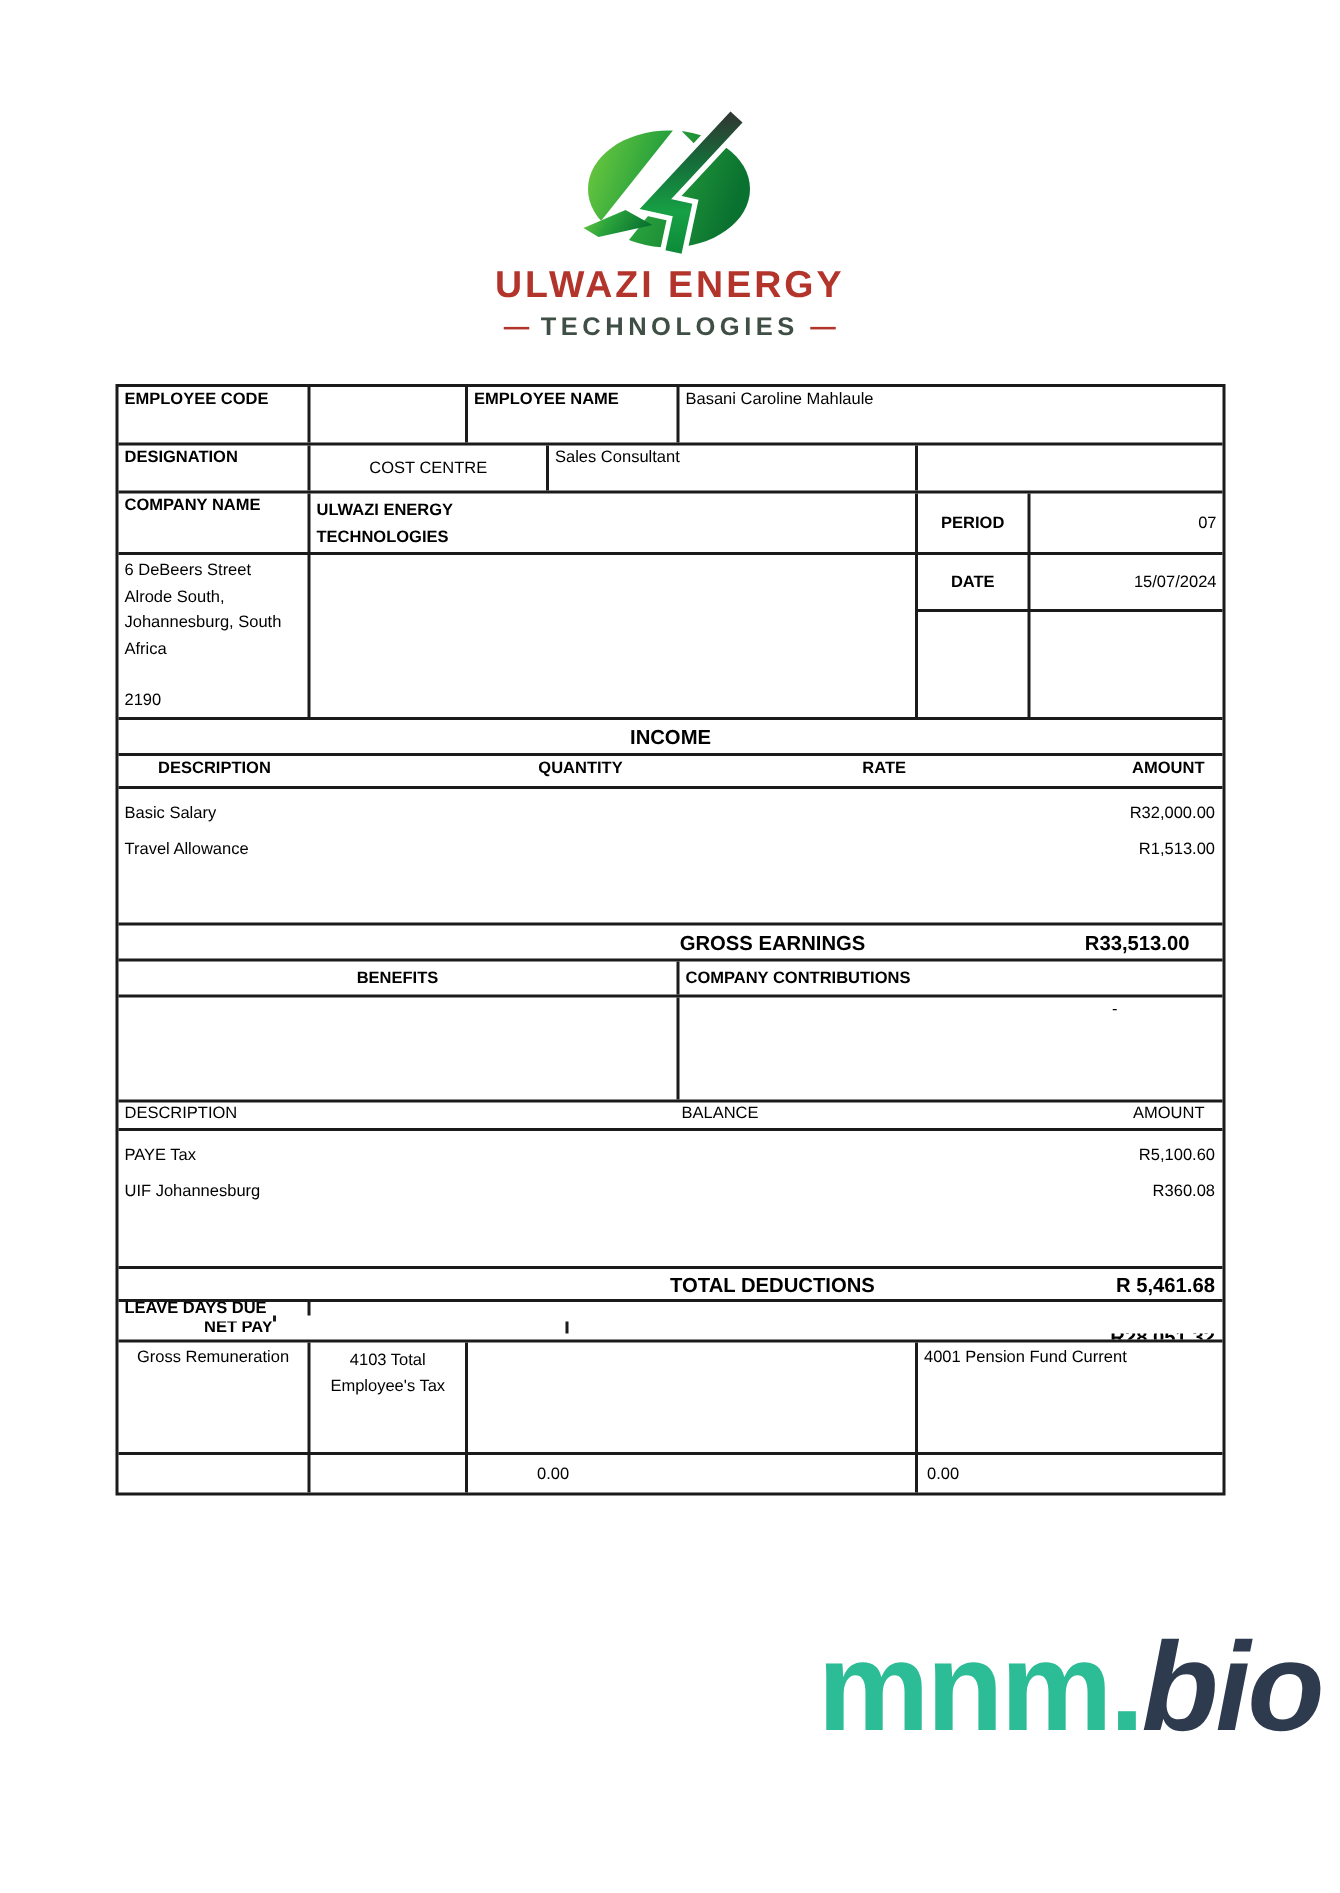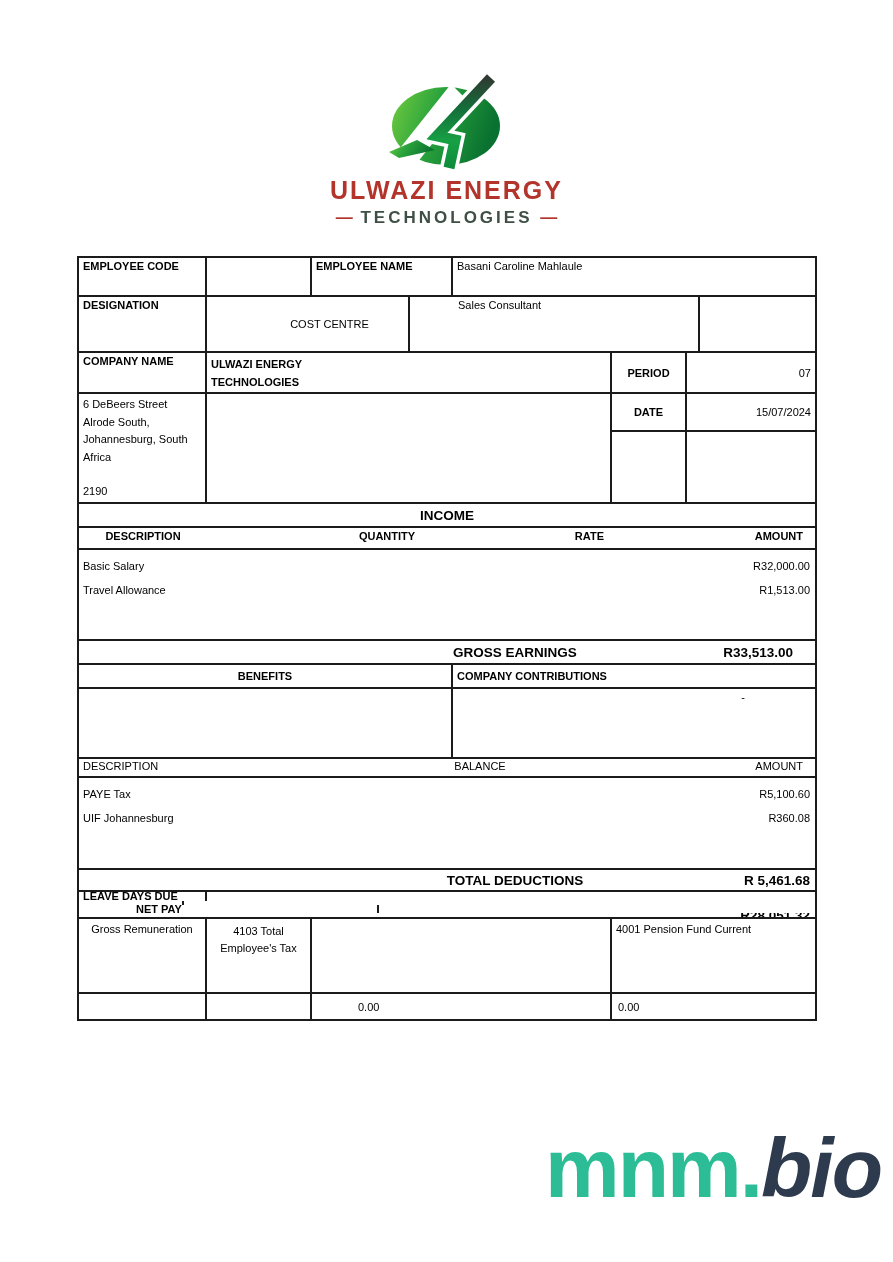--- a/index.html
+++ b/index.html
@@ -22,21 +22,21 @@
   .rt{text-align:right;}
   .vc{display:flex;align-items:center;}
   .vc.ctr{justify-content:center;}
   .vc.rt{justify-content:flex-end;}
   .big{font-size:13.5px;}
   .addr{line-height:17.5px;display:flex;flex-direction:column;}
   .addr .postal{margin-top:auto;}
   .line24{line-height:24px;}
   .stack{display:flex;flex-direction:column;flex:1;}
   
-  .watermark{position:absolute;top:1126px;right:12px;font-size:84px;font-weight:bold;
+  .watermark{position:absolute;top:1082px;right:12px;font-size:84px;font-weight:bold;
              letter-spacing:-2px;line-height:1;white-space:nowrap;margin-left:36px;}
   .wm-prefix{color:#2dbd96;}
   .wm-suffix{color:#2e3b4e;font-style:italic;}
 </style>
 </head>
 <body>
 
 <div class="page">
 
   <div class="brand">
@@ -70,21 +70,21 @@
 
   <div class="payslip">
 
     <div class="row" style="height:39px;">
       <div class="cell br b" style="width:128px;">EMPLOYEE CODE</div>
       <div class="cell br" style="width:105px;"></div>
       <div class="cell br b" style="width:141px;">EMPLOYEE NAME</div>
       <div class="cell" style="flex:1;">Basani Caroline Mahlaule</div>
     </div>
 
-    <div class="row" style="height:56px;gap:44px;">
+    <div class="row" style="height:32px;">
       <div class="cell br b" style="width:128px;">DESIGNATION</div>
       <div class="cell br vc ctr" style="width:159px;">COST CENTRE</div>
       <div class="cell br" style="width:246px;">Sales Consultant</div>
       <div class="cell" style="flex:1;"></div>
     </div>
 
     <div class="row" style="height:41px;">
       <div class="cell br b" style="width:128px;">COMPANY NAME</div>
       <div class="cell br b" style="width:405px;line-height:18px;">
         <div>ULWAZI ENERGY</div>

